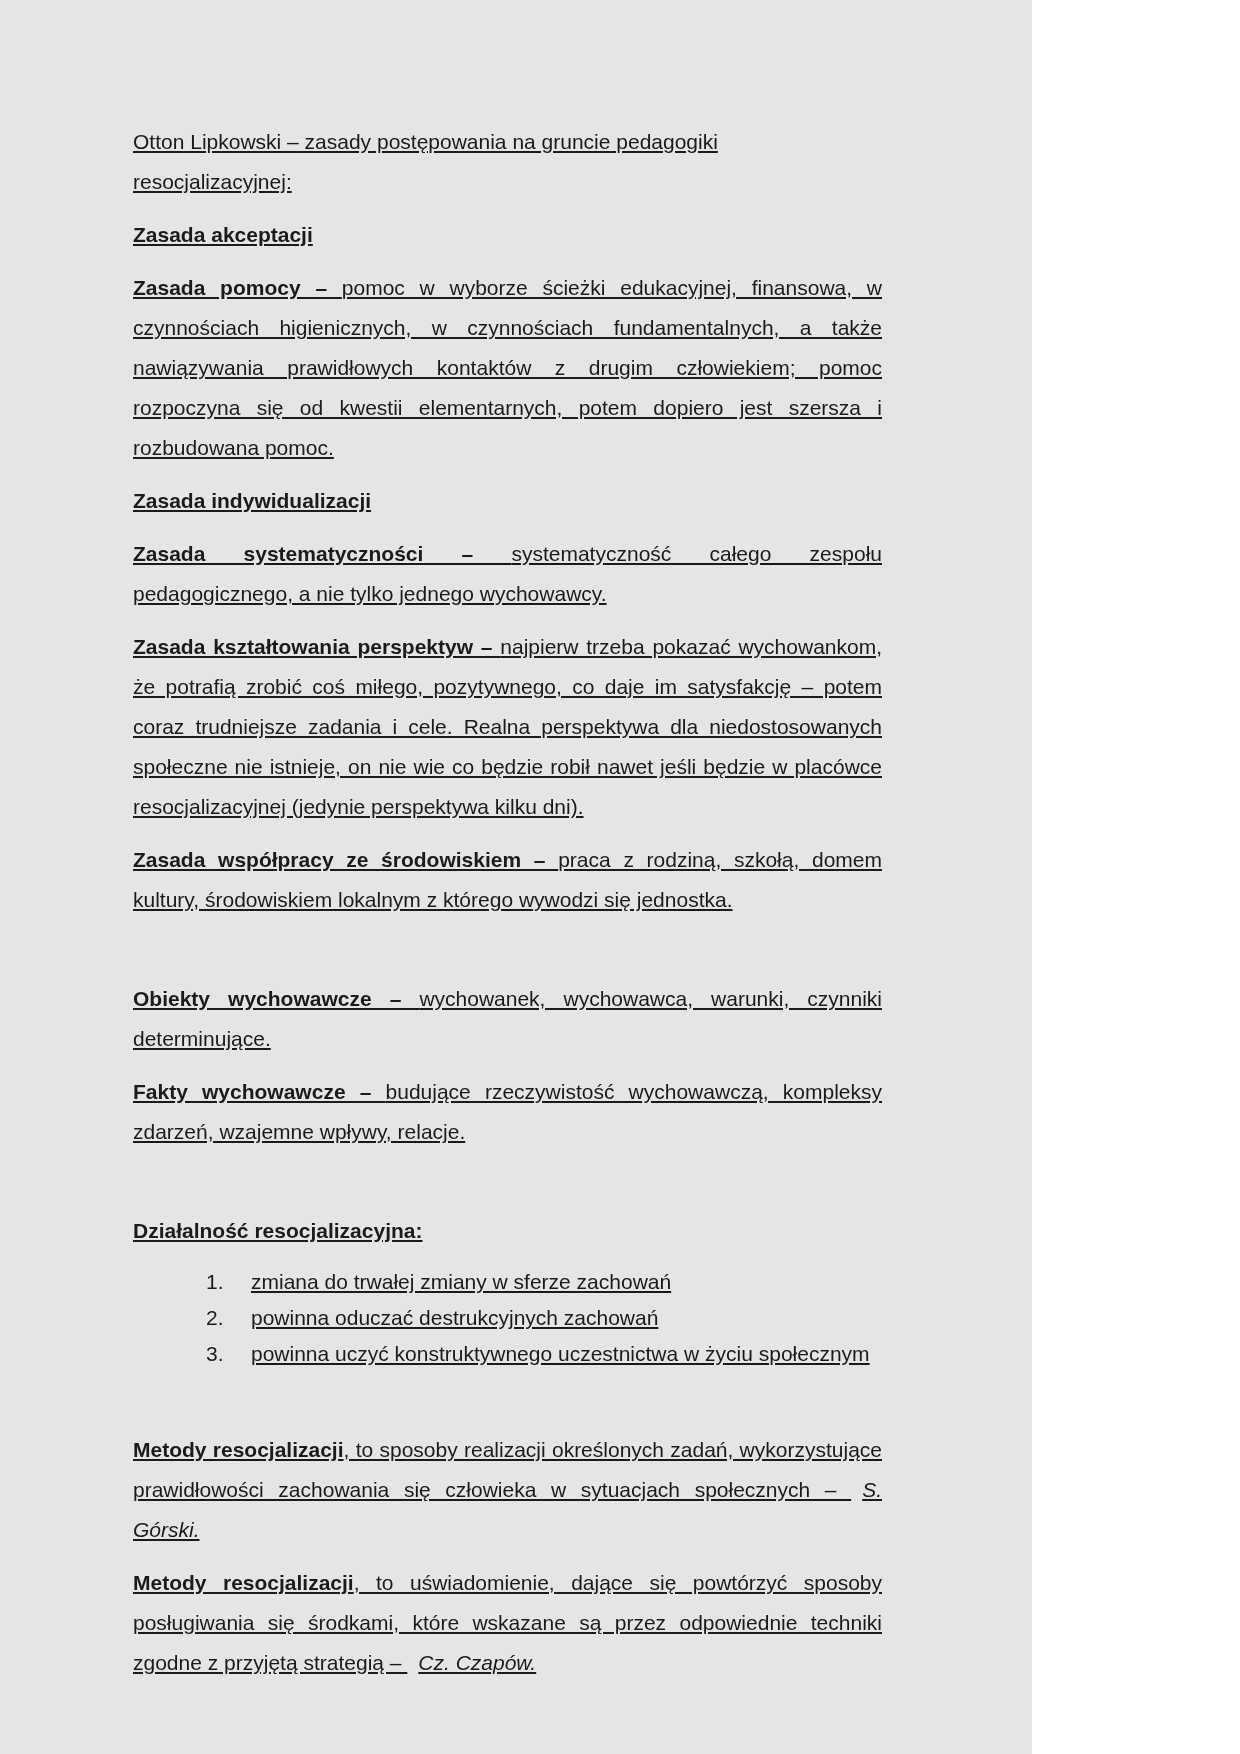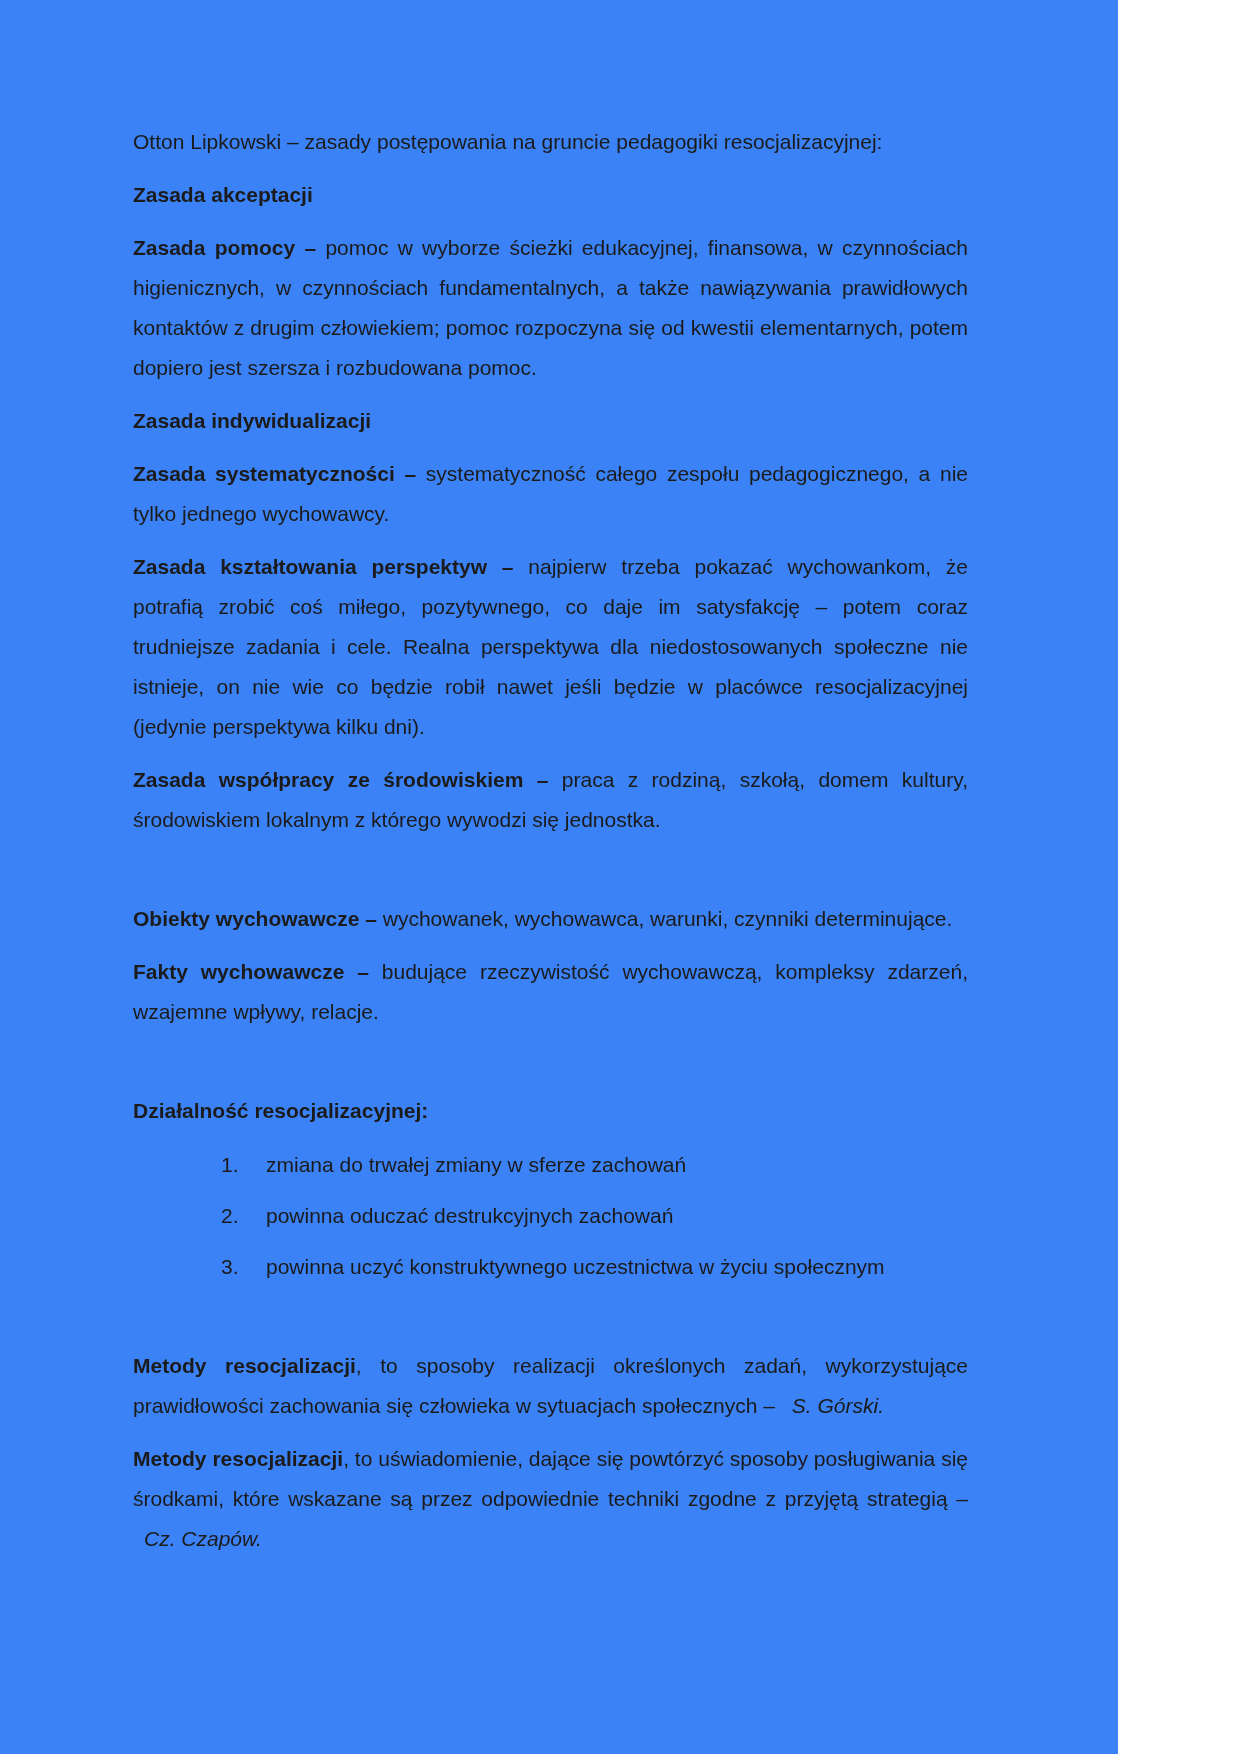--- a/index.html
+++ b/index.html
@@ -2,26 +2,27 @@
 <html><head>
   <meta charset="utf-8">
   <style>
     html, body {
       margin: 0;
       padding: 0;
       background: #ffffff;
     }
     .page {
       position: relative;
-      width: 1118px;
+      width: 1032px;
       height: 1754px;
-      background: #3b82f6;
+      background: #e5e5e5;
       overflow: hidden;
       font-family: "Liberation Sans", sans-serif;
       color: #1b1b1b;
+      text-decoration: underline;
     }
     .content {
       padding: 122px 150px 0 133px;
       font-size: 21px;
       line-height: 40px;
       -webkit-font-smoothing: antialiased;
     }
     .para {
       margin: 0 0 13px 0;
       text-align: left;
@@ -32,21 +33,21 @@
     }
     .bold { font-weight: bold; }
     .italic { font-style: italic; margin-left: 11px; }
     .spacer { height: 46px; }
     ol.num-list {
       list-style: none;
       margin: 0 0 13px 0;
       padding: 0 0 0 72px;
     }
     ol.num-list li {
-      margin: 16px;
+      margin: 1px;
       line-height: 35px;
     }
     .li-num {
       display: inline-block;
       width: 45px;
     }
   </style>
 </head>
 <body>
 
@@ -56,21 +57,21 @@
       <p class="para"><span class="bold ">Zasada akceptacji</span></p>
       <p class="para justify"><span class="bold ">Zasada pomocy – </span><span class="">pomoc w wyborze ścieżki edukacyjnej, finansowa, w czynnościach higienicznych, w czynnościach fundamentalnych, a także nawiązywania prawidłowych kontaktów z drugim człowiekiem; pomoc rozpoczyna się od kwestii elementarnych, potem dopiero jest szersza i rozbudowana pomoc.</span></p>
       <p class="para"><span class="bold ">Zasada indywidualizacji</span></p>
       <p class="para justify"><span class="bold ">Zasada systematyczności – </span><span class="">systematyczność całego zespołu pedagogicznego, a nie tylko jednego wychowawcy.</span></p>
       <p class="para justify"><span class="bold ">Zasada kształtowania perspektyw – </span><span class="">najpierw trzeba pokazać wychowankom, że potrafią zrobić coś miłego, pozytywnego, co daje im satysfakcję – potem coraz trudniejsze zadania i cele. Realna perspektywa dla niedostosowanych społeczne nie istnieje, on nie wie co będzie robił nawet jeśli będzie w placówce resocjalizacyjnej (jedynie perspektywa kilku dni).</span></p>
       <p class="para justify"><span class="bold ">Zasada współpracy ze środowiskiem – </span><span class="">praca z rodziną, szkołą, domem kultury, środowiskiem lokalnym z którego wywodzi się jednostka.</span></p>
       <div class="spacer"></div>
       <p class="para justify"><span class="bold ">Obiekty wychowawcze – </span><span class="">wychowanek, wychowawca, warunki, czynniki determinujące.</span></p>
       <p class="para justify"><span class="bold ">Fakty wychowawcze – </span><span class="">budujące rzeczywistość wychowawczą, kompleksy zdarzeń, wzajemne wpływy, relacje.</span></p>
       <div class="spacer"></div>
-      <p class="para"><span class="bold ">Działalność resocjalizacyjnej:</span></p>
+      <p class="para"><span class="bold ">Działalność resocjalizacyjna:</span></p>
       <ol class="num-list">
         <li><span class="li-num">1.</span><span>zmiana do trwałej zmiany w sferze zachowań</span></li>
         <li><span class="li-num">2.</span><span>powinna oduczać destrukcyjnych zachowań</span></li>
         <li><span class="li-num">3.</span><span>powinna uczyć konstruktywnego uczestnictwa w życiu społecznym</span></li>
       </ol>
       <div class="spacer"></div>
       <p class="para justify"><span class="bold ">Metody resocjalizacji</span><span class="">, to sposoby realizacji określonych zadań, wykorzystujące prawidłowości zachowania się człowieka w sytuacjach społecznych – </span><span class="italic">S. Górski.</span></p>
       <p class="para justify"><span class="bold ">Metody resocjalizacji</span><span class="">, to uświadomienie, dające się powtórzyć sposoby posługiwania się środkami, które wskazane są przez odpowiednie techniki zgodne z przyjętą strategią – </span><span class="italic">Cz. Czapów.</span></p>
     </div>
 </div>

